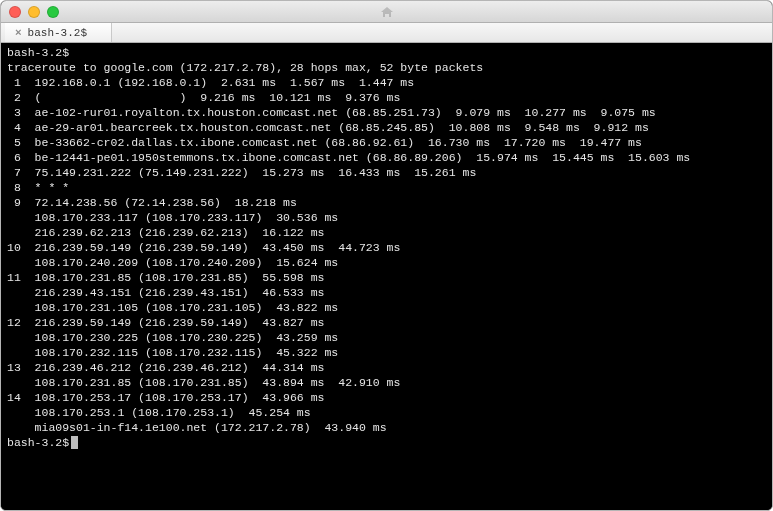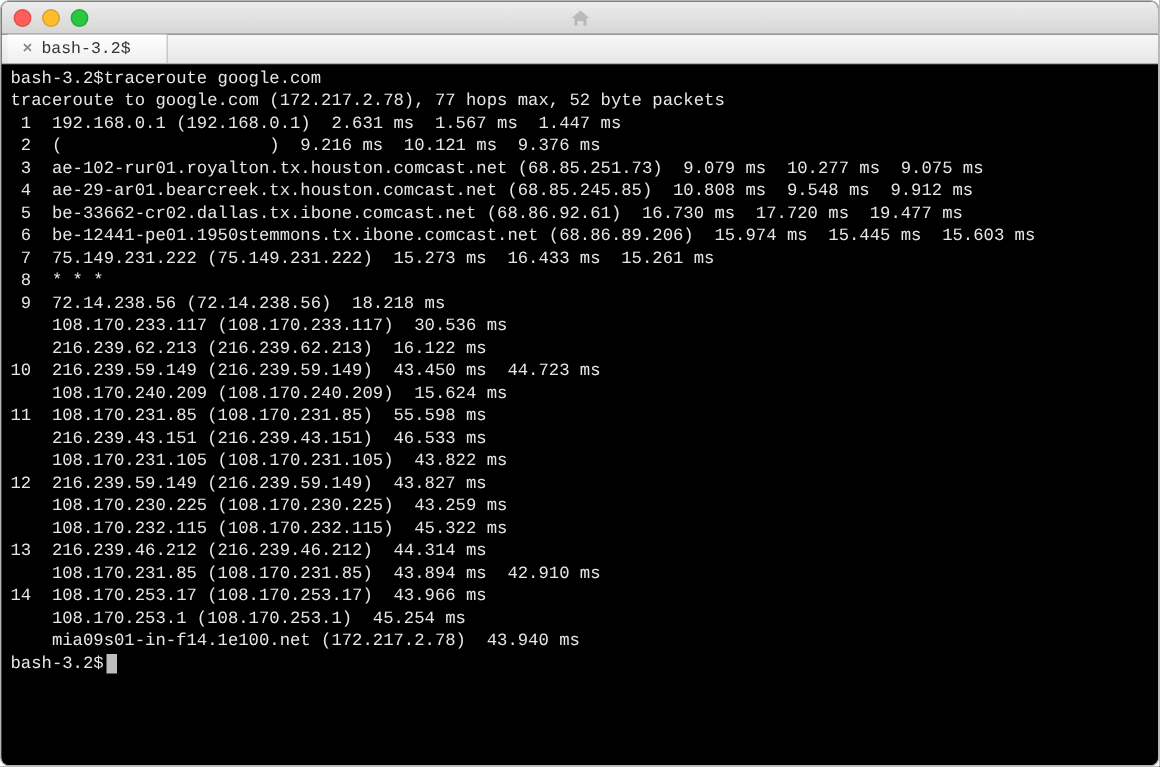--- a/index.html
+++ b/index.html
@@ -66,21 +66,21 @@
     </div>
   </div>
 
   <div class="tabbar">
     <div class="tab">
       <span class="tab-x">×</span>
       <span>bash-3.2$</span>
     </div>
   </div>
 
-  <div class="term"><span class="prompt-line"><span>bash-3.2$</span> <span>traceroute google.com</span></span><span>traceroute to google.com (172.217.2.78), 77 hops max, 52 byte packets</span>
+  <div class="term"><span class="prompt-line"><span>bash-3.2$</span> </span><span>traceroute to google.com (172.217.2.78), 28 hops max, 52 byte packets</span>
 <span id="hops-out"> 1  192.168.0.1 (192.168.0.1)  2.631 ms  1.567 ms  1.447 ms
  2  (                    )  9.216 ms  10.121 ms  9.376 ms
  3  ae-102-rur01.royalton.tx.houston.comcast.net (68.85.251.73)  9.079 ms  10.277 ms  9.075 ms
  4  ae-29-ar01.bearcreek.tx.houston.comcast.net (68.85.245.85)  10.808 ms  9.548 ms  9.912 ms
  5  be-33662-cr02.dallas.tx.ibone.comcast.net (68.86.92.61)  16.730 ms  17.720 ms  19.477 ms
  6  be-12441-pe01.1950stemmons.tx.ibone.comcast.net (68.86.89.206)  15.974 ms  15.445 ms  15.603 ms
  7  75.149.231.222 (75.149.231.222)  15.273 ms  16.433 ms  15.261 ms
  8  * * *
  9  72.14.238.56 (72.14.238.56)  18.218 ms
     108.170.233.117 (108.170.233.117)  30.536 ms

